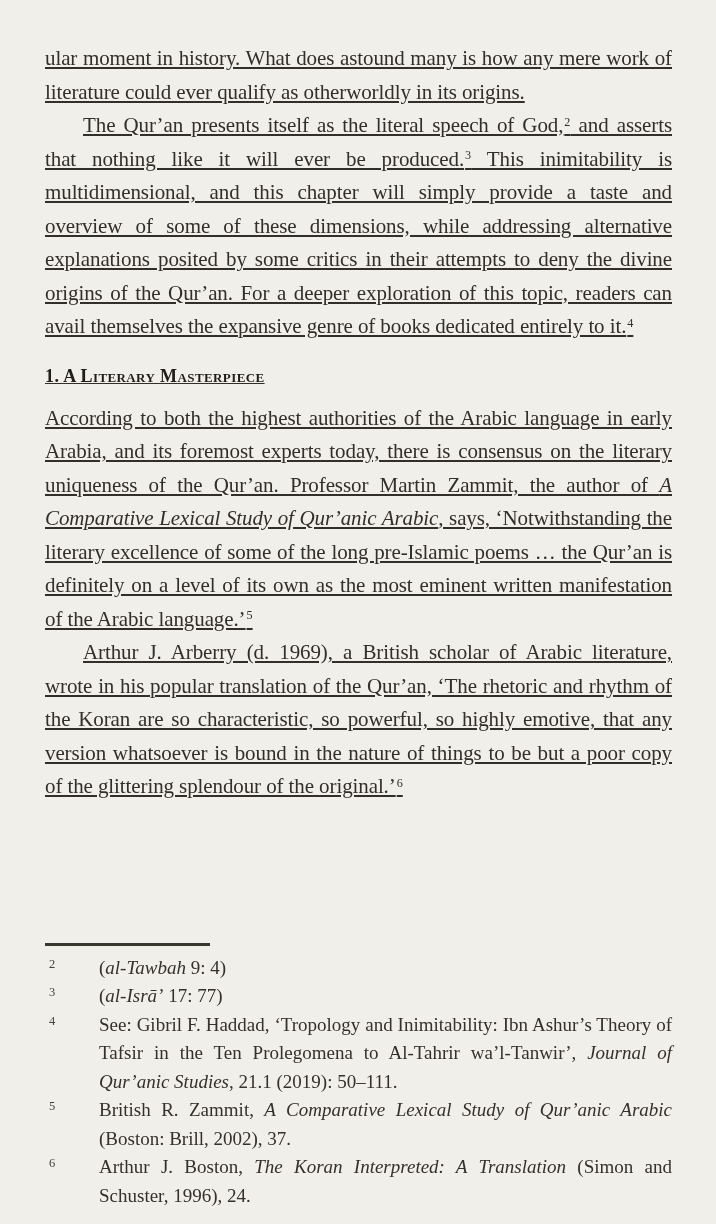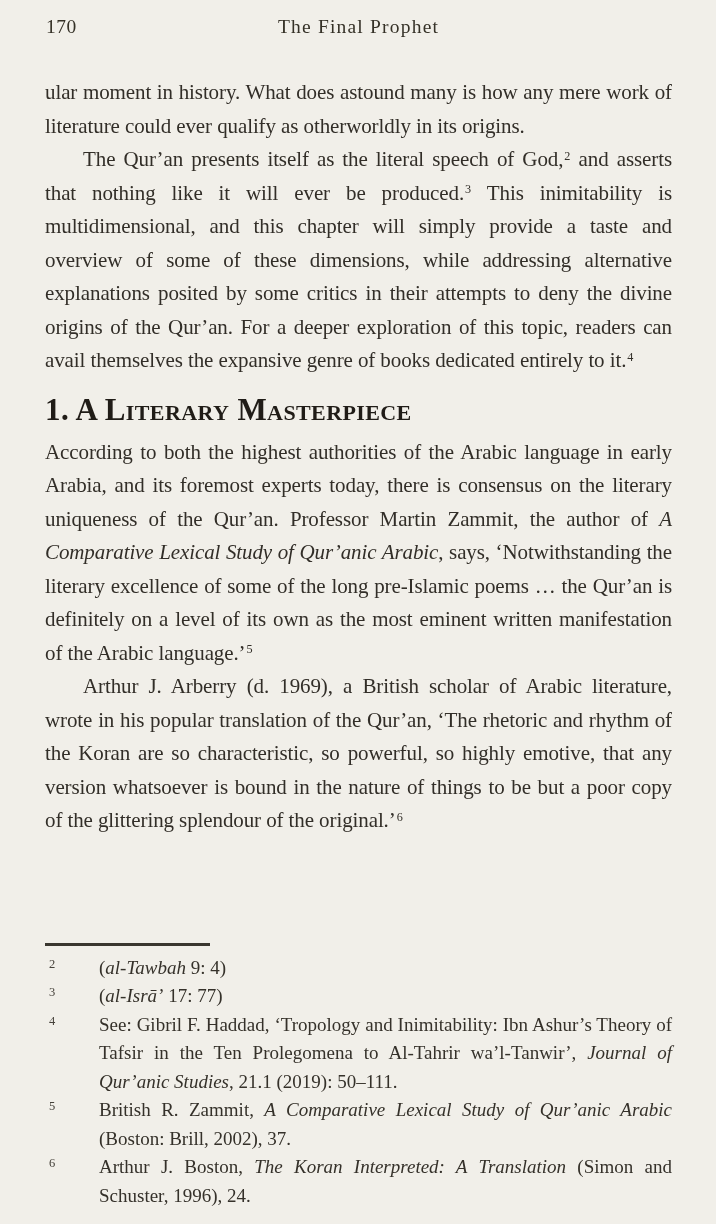--- a/index.html
+++ b/index.html
@@ -22,38 +22,39 @@
     overflow:hidden;
     background:var(--page-background);
   }
   .page-header{
     position:relative;height:24px;flex:none;
     font-size:19.5px;color:#353127;
   }
   .page-number{position:absolute;left:1px;top:0;letter-spacing:0.5px;}
   .running-title{position:absolute;left:0;right:0;top:0;text-align:center;letter-spacing:1.2px;}
   .page-body{
-    margin-top:36px;flex:none;
+    margin-top:26px;flex:none;
     font-size:21px;line-height:33.5px;
     letter-spacing:-0.1px;
     text-align:justify;
+    text-decoration:underline;
   }
   .para{text-align:justify;}
   .para.indent{text-indent:38px;}
   .fnref{
     font-size:0.58em;
     vertical-align:0.5em;
     line-height:0;
     letter-spacing:0;
     margin-left:1px;
   }
   .section-heading{
     font-variant:small-caps;
     font-weight:bold;
-    font-size:31px;line-height:30px;
+    font-size:18px;line-height:30px;
     letter-spacing:0.4px;
     color:var(--heading);
     margin:17px 0 11px 0;
     text-align:left;
   }
   em{font-style:italic;}
   .footnotes{
     margin-top:auto;flex:none;
     font-size:19px;line-height:28.5px;
     color:#35312a;
@@ -70,24 +71,20 @@
     padding-top:4px;padding-left:4px;
     color:#45413a;
   }
   .fn-text{flex:1 1 auto;text-align:justify;}
 </style>
 </head>
 <body>
 
 <div class="page">
 
-  <header class="page-header">
-    <span class="page-number">170</span>
-    <span class="running-title">The Final Prophet</span>
-  </header>
 
   <main class="page-body">
 
     <p class="para"><span>ular moment in history. What does astound many is how any mere work of literature could ever qualify as otherworldly in its origins.</span></p>
 
     <p class="para indent"><span>The Qur’an presents itself as the literal speech of God,</span><sup class="fnref">2</sup><span> and asserts that nothing like it will ever be produced.</span><sup class="fnref">3</sup><span> This inimitability is multidimensional, and this chapter will simply provide a taste and overview of some of these dimensions, while addressing alternative explanations posited by some critics in their attempts to deny the divine origins of the Qur’an. For a deeper exploration of this topic, readers can avail themselves the expansive genre of books dedicated entirely to it.</span><sup class="fnref">4</sup></p>
 
     <h2 class="section-heading">1. A Literary Masterpiece</h2>
 
     <p class="para"><span>According to both the highest authorities of the Arabic language in early Arabia, and its foremost experts today, there is consensus on the literary uniqueness of the Qur’an. Professor Martin Zammit, the author of </span><em>A Comparative Lexical Study of Qur’anic Arabic</em><span>, says, ‘Notwithstanding the literary excellence of some of the long pre-Islamic poems … the Qur’an is definitely on a level of its own as the most eminent written manifestation of the Arabic language.’</span><sup class="fnref">5</sup></p>

